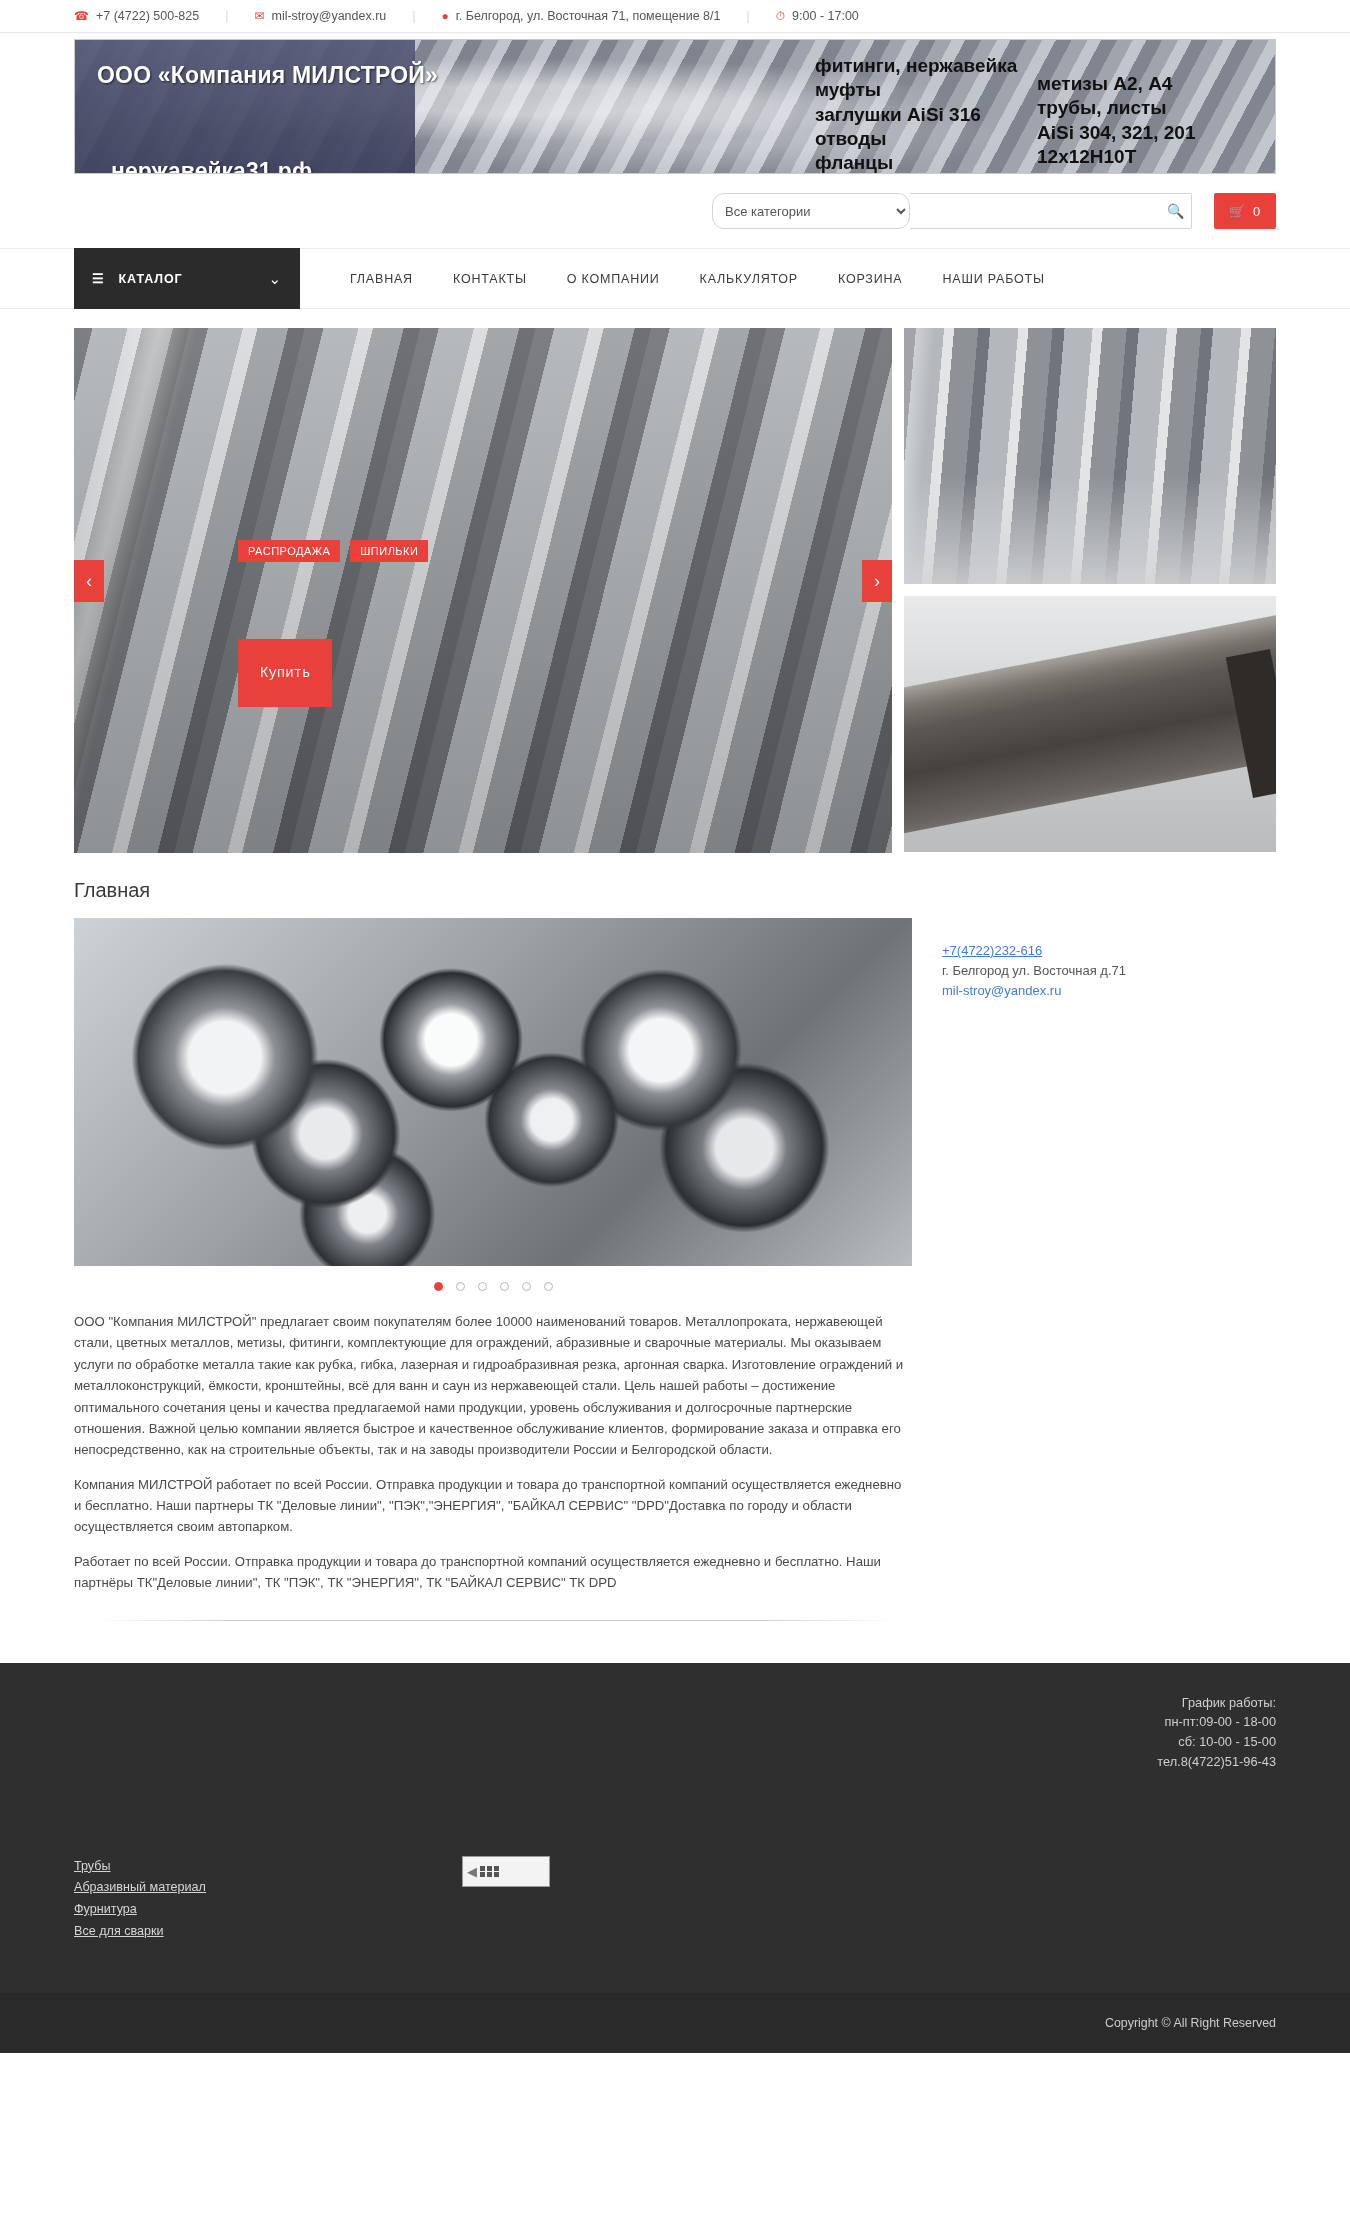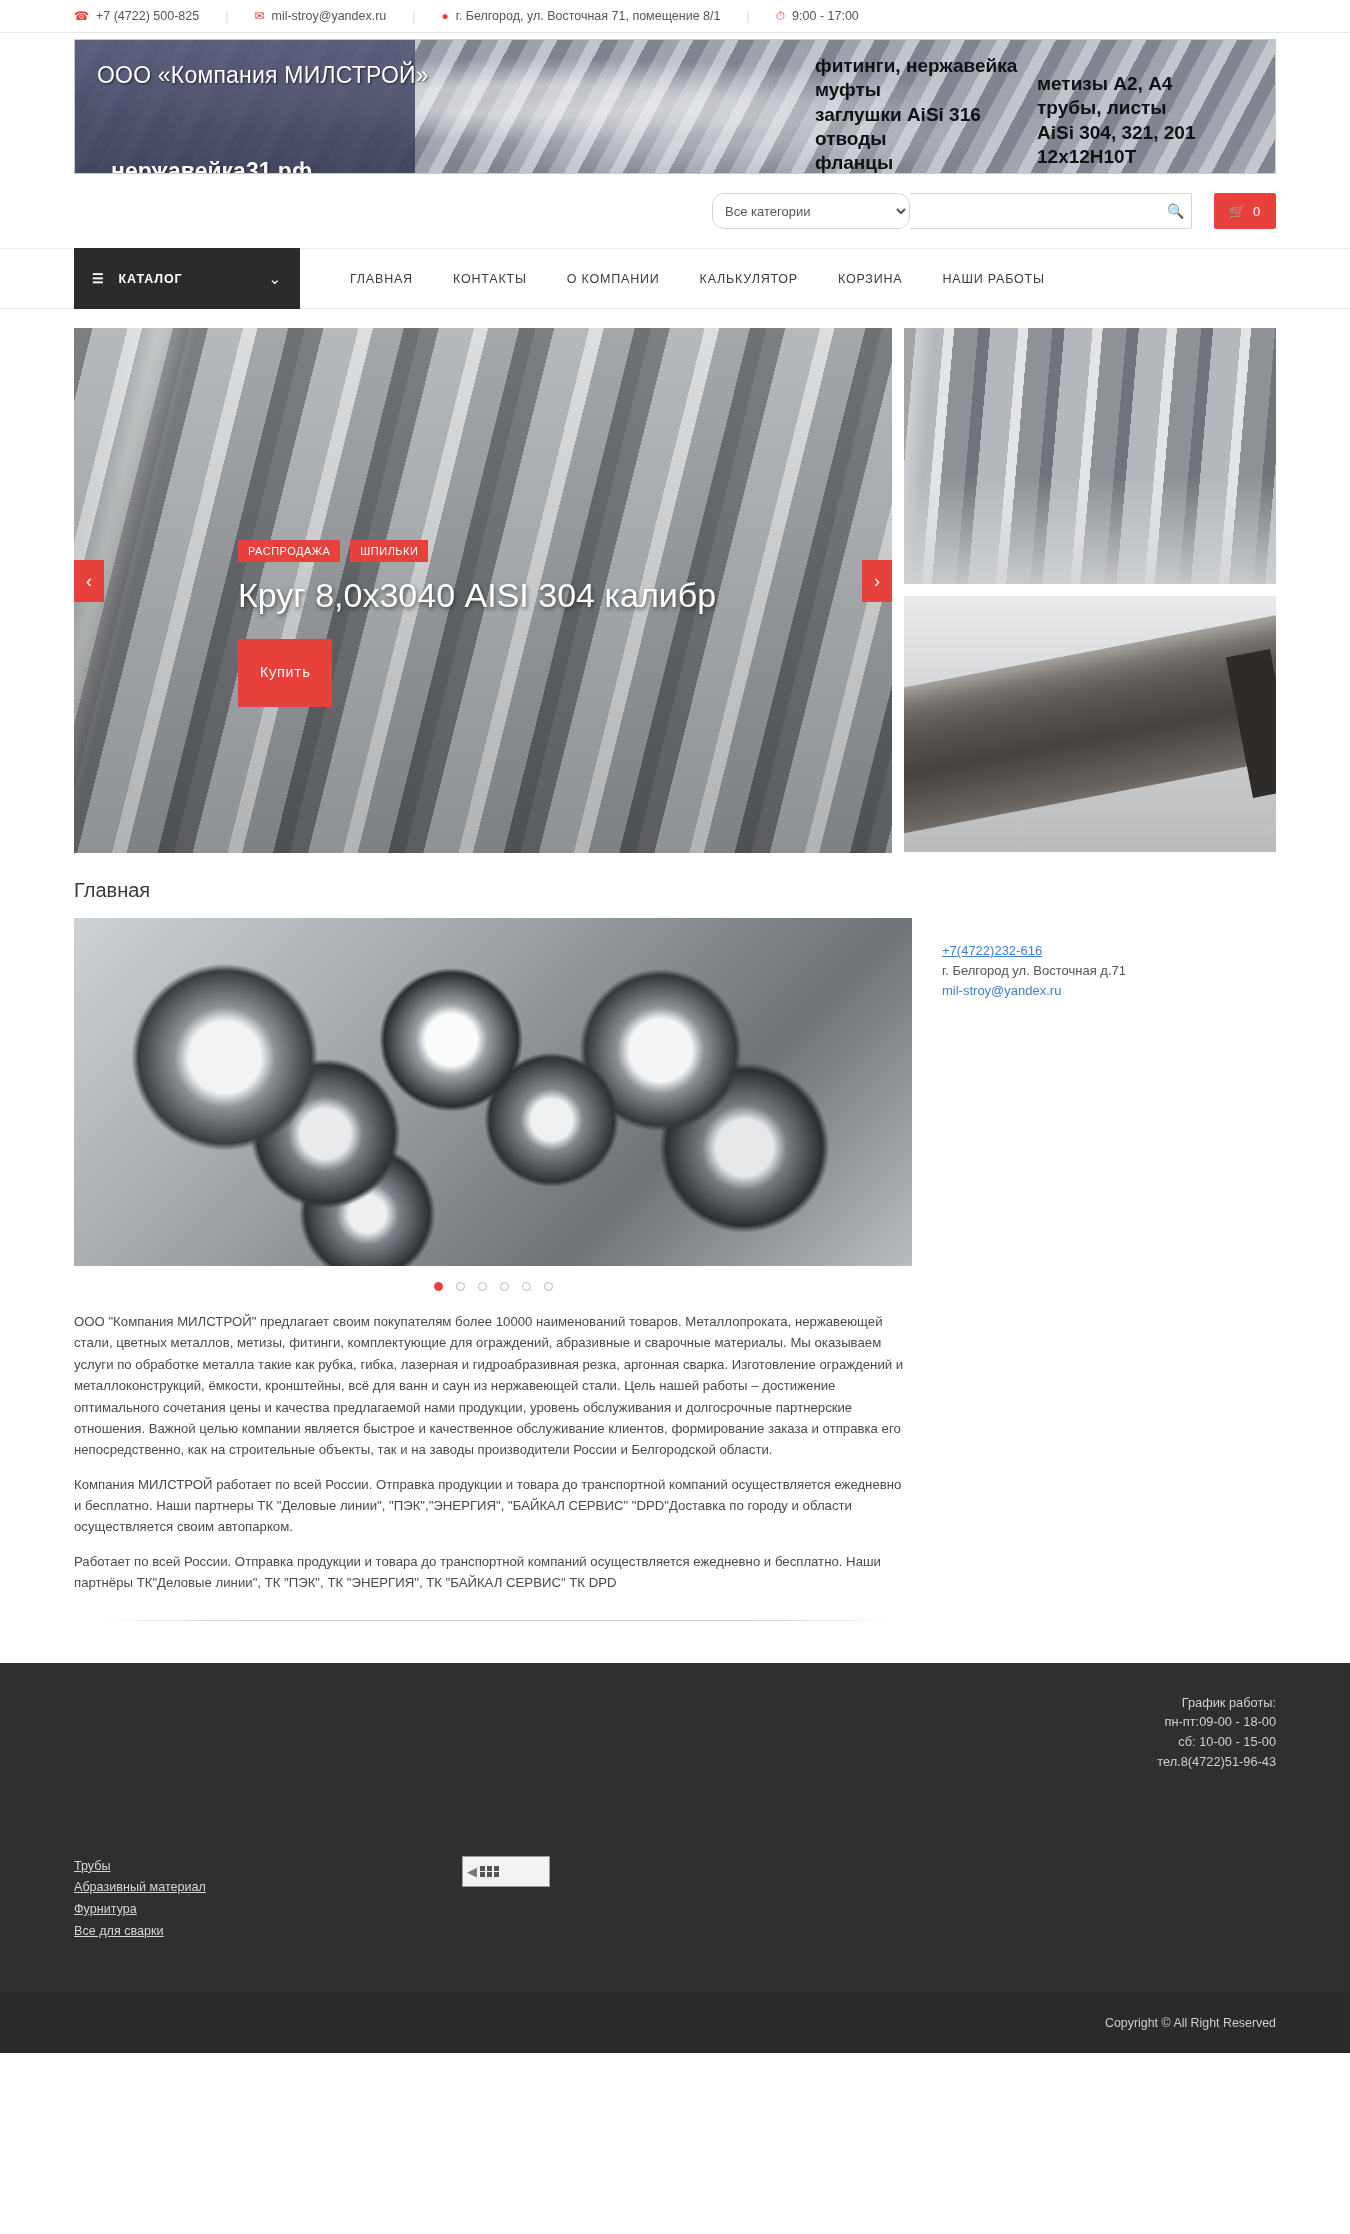--- a/index.html
+++ b/index.html
@@ -41,21 +41,21 @@
       repeating-linear-gradient(118deg, #9fa4ad 0 14px, #c3c7ce 14px 26px, #7e838d 26px 40px),
       linear-gradient(90deg,#5d6076,#a6aab5);
     opacity: .95;
   }
   .banner .left-panel {
     position: absolute; left: 0; top: 0; bottom: 0; width: 340px;
     background: linear-gradient(180deg, rgba(86,90,120,.92), rgba(60,64,92,.92));
   }
   .banner .b-title {
     position: absolute; left: 22px; top: 22px; color: #fff;
-    font-size: 23px; font-weight: normal; letter-spacing: .2px; white-space: nowrap;
+    font-size: 23px; font-weight: bold; letter-spacing: .2px; white-space: nowrap;
     text-shadow: 1px 1px 2px rgba(0,0,0,.6);
   }
   .banner .b-site {
     position: absolute; left: 22px; top: 118px; color: #fff;
     font-size: 23px; font-weight: bold; white-space: nowrap;
     text-shadow: 1px 1px 2px rgba(0,0,0,.6);
     margin-left: 14px;
   }
   .banner .b-mid {
     position: absolute; left: 740px; top: 14px; color: #111;
@@ -315,21 +315,20 @@
 
 <div class="hero">
   <div class="hero-main">
     <div class="rods"></div>
     <button class="hero-arrow left">‹</button>
     <button class="hero-arrow right">›</button>
     <div class="hero-badges">
       <span class="badge">РАСПРОДАЖА</span>
       <span class="badge">ШПИЛЬКИ</span>
     </div>
-    <div class="hero-title">Круг 8,0х3040 AISI 304 калибр</div>
     <button class="hero-cta">Купить</button>
   </div>
   <div class="hero-side">
     <div class="side-tile rods2"></div>
     <div class="side-tile tube">
       <div class="pipe"></div>
       <div class="pipe-end"></div>
     </div>
   </div>
 </div>

